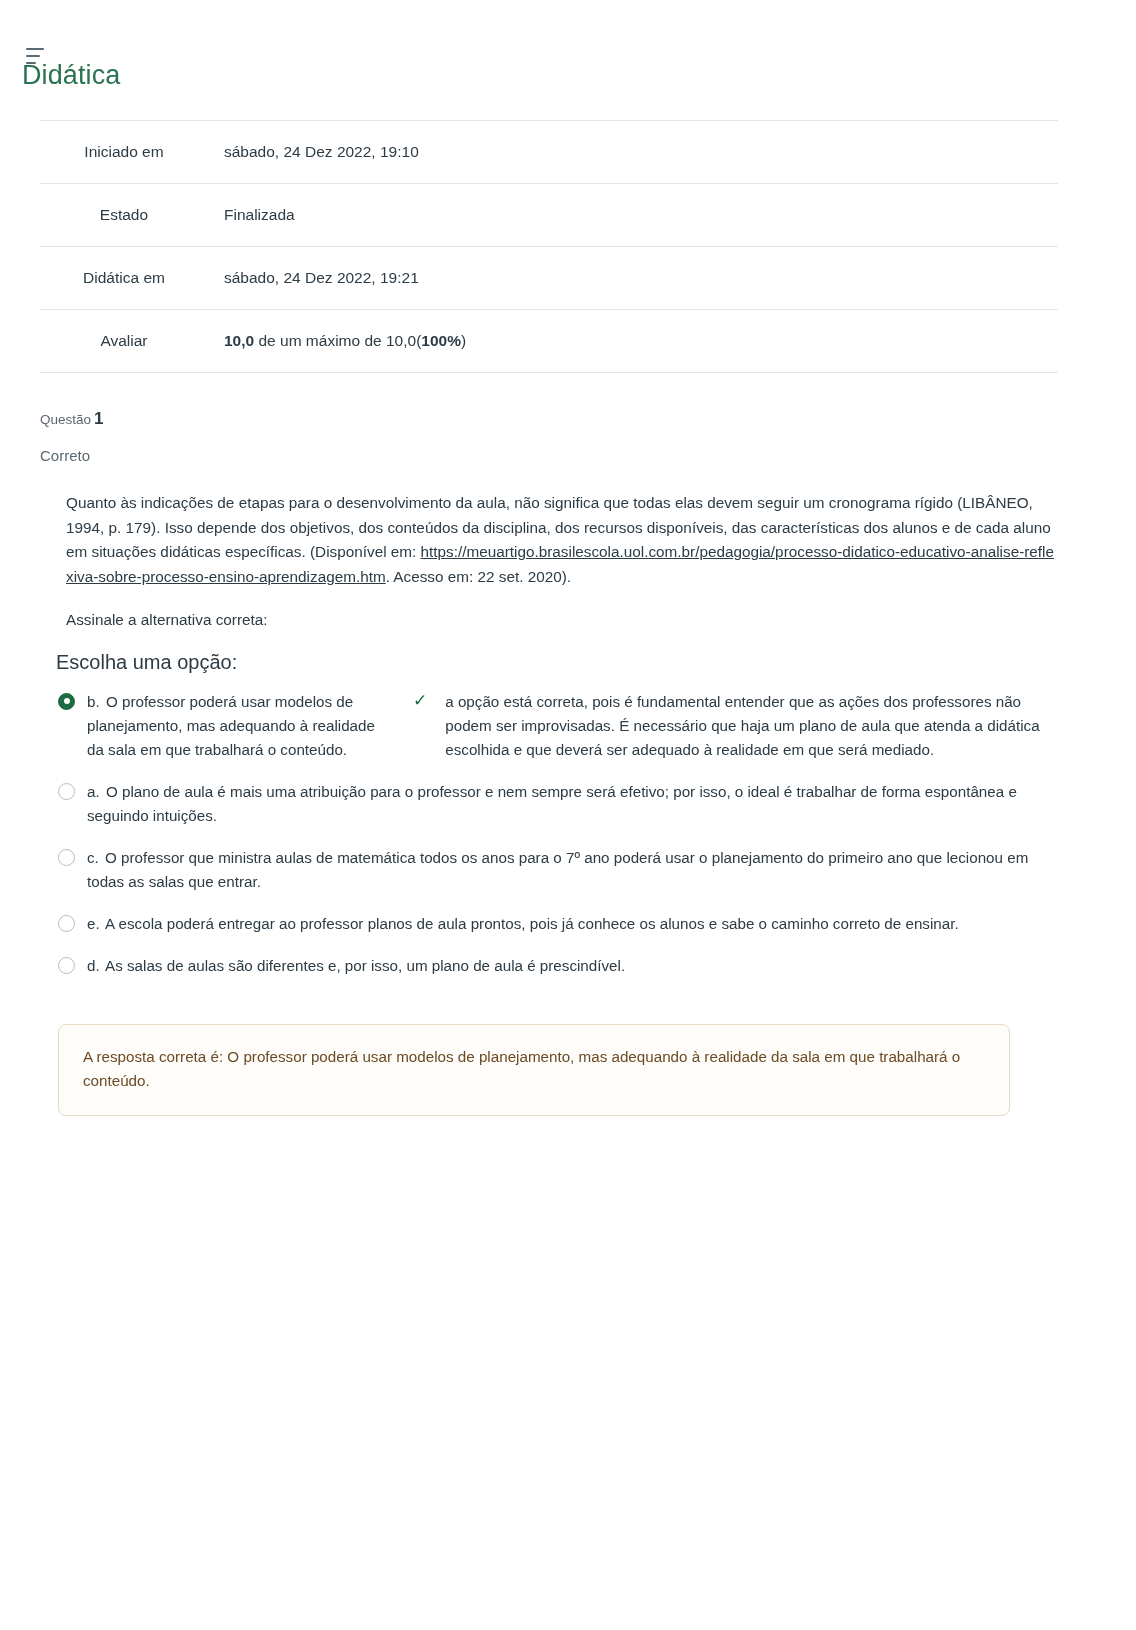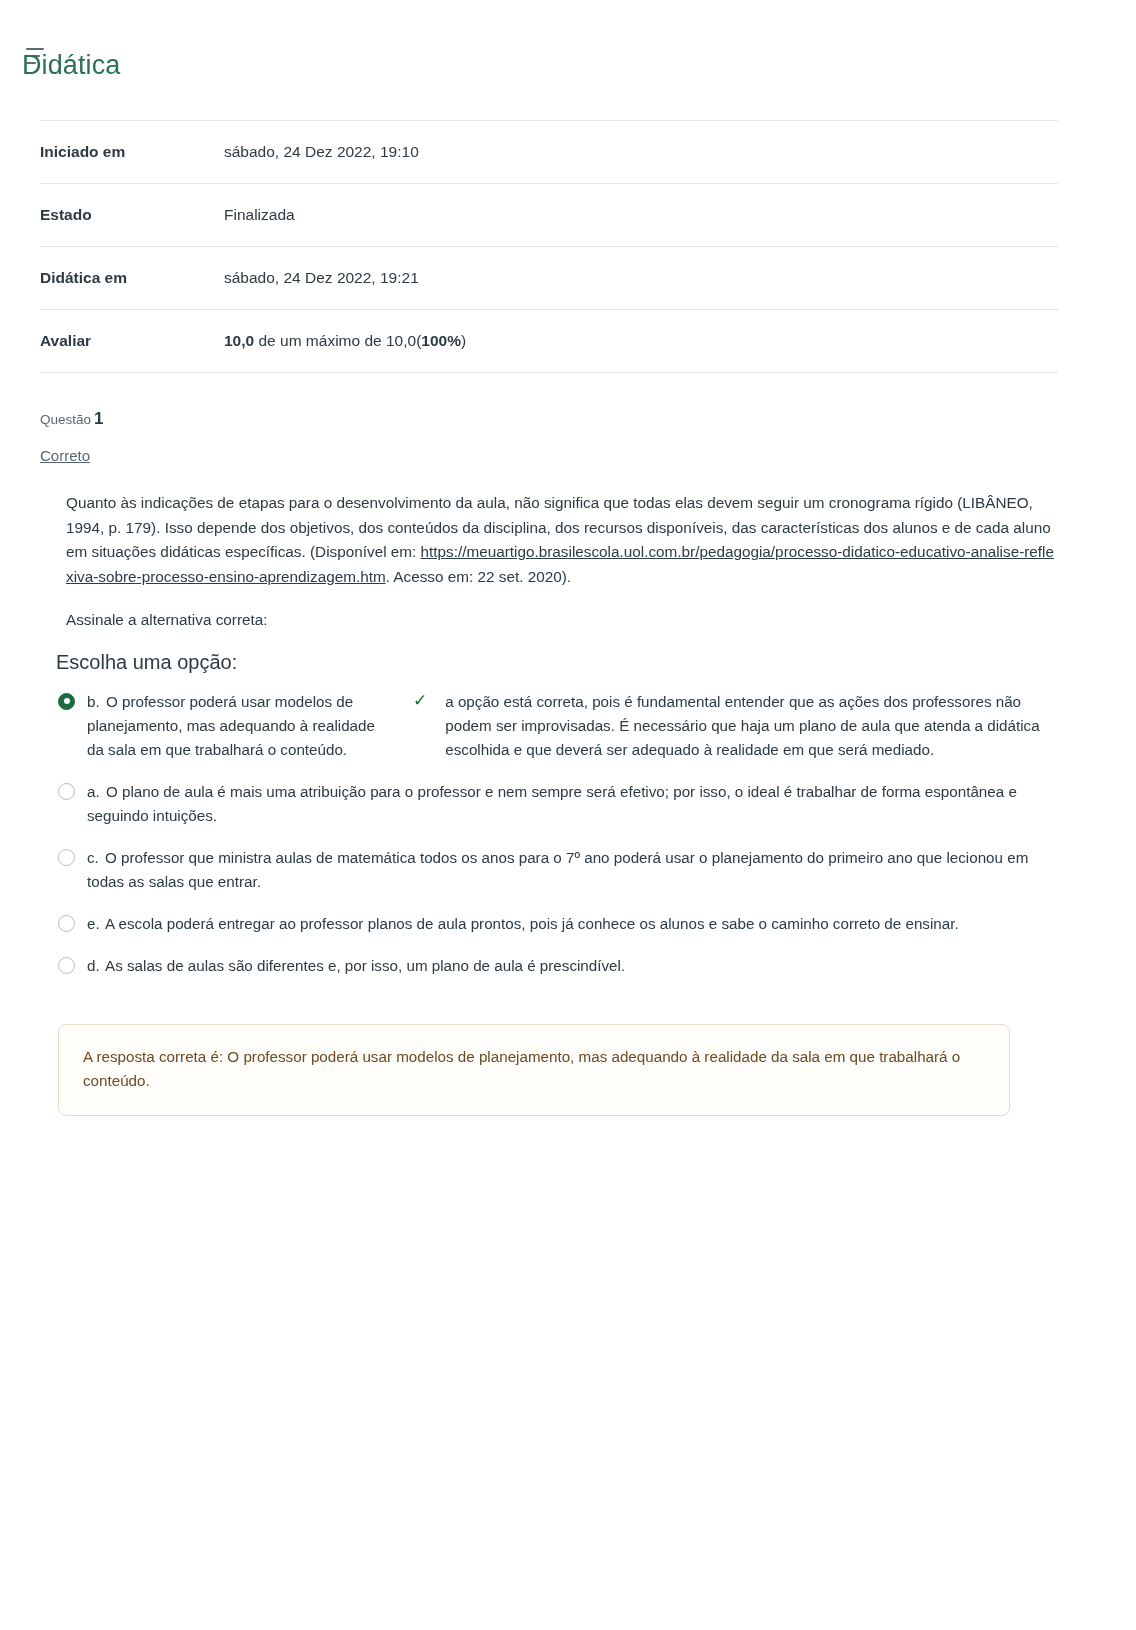--- a/index.html
+++ b/index.html
@@ -40,21 +40,21 @@
     background: #5c6b73;
     margin-bottom: 5px;
     border-radius: 1px;
   }
   .menu-toggle span:nth-child(1) { width: 18px; }
   .menu-toggle span:nth-child(2) { width: 14px; }
   .menu-toggle span:nth-child(3) { width: 10px; }
   .course-title {
     position: absolute;
     left: 22px;
-    top: 50px;
+    top: 60px;
     font-size: 27px;
     font-weight: 400;
     color: #2a7352;
     letter-spacing: 0.1px;
   }
 
   
   .summary {
     margin: 12px 40px 0 40px;
     border-collapse: collapse;
@@ -62,22 +62,22 @@
     font-size: 15px;
   }
   .summary tr {
     border-bottom: 1px solid #e3e6e8;
   }
   .summary tr:first-child {
     border-top: 1px solid #e3e6e8;
   }
   .summary th {
     width: 168px;
-    text-align: left;
-    font-weight: bold;
+    text-align: center;
+    font-weight: normal;
     color: #2d3b45;
     padding: 22px 16px 22px 0;
     vertical-align: middle;
     font-size: 15.5px;
   }
   .summary td {
     padding: 22px 0 22px 0;
     color: #2d3b45;
     vertical-align: middle;
     font-size: 15.5px;
@@ -97,21 +97,20 @@
   .q-info .q-number {
     font-size: 17px;
     font-weight: bold;
     color: #2d3b45;
     margin-left: 3px;
   }
   .q-state {
     margin-top: 16px;
     font-size: 15px;
     color: #5b6770;
-    text-decoration: underline;
   }
 
   .q-body {
     margin-top: 27px;
     padding-left: 26px;
     font-size: 15.3px;
     line-height: 1.62;
     color: #2d3b45;
   }
   .q-body p { margin: 0 0 18px 0; }

